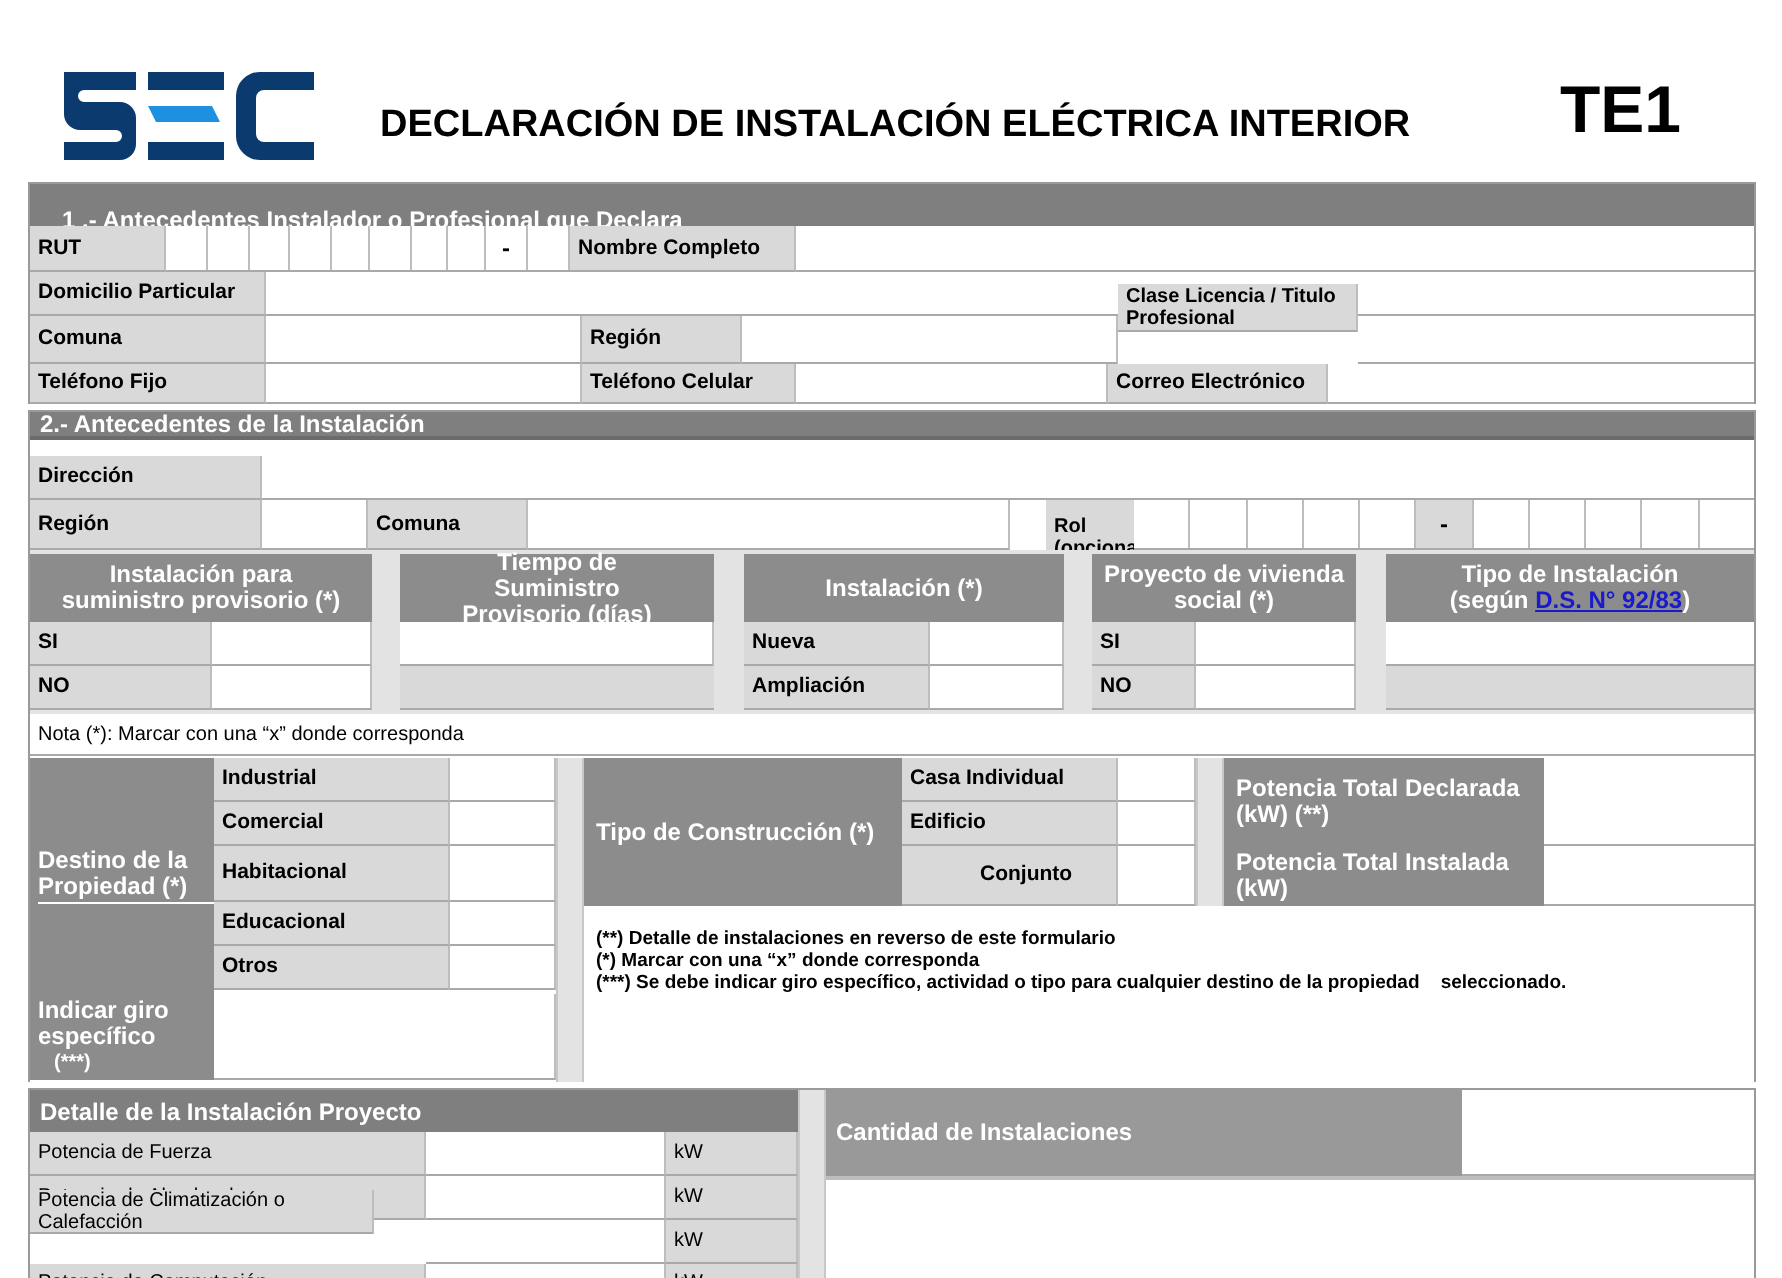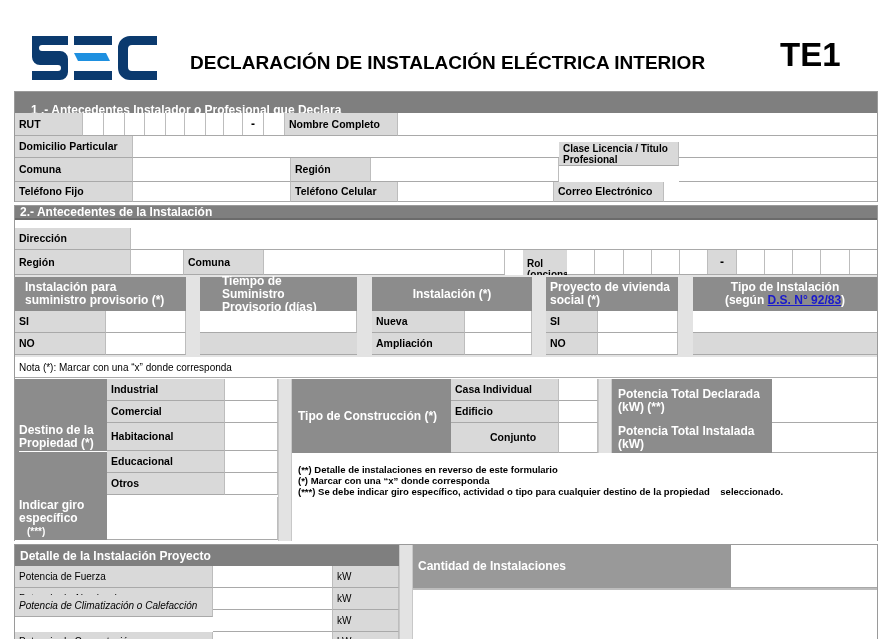--- a/index.html
+++ b/index.html
@@ -4,21 +4,21 @@
 <style>
   * { box-sizing: border-box; margin: 0; padding: 0; }
   html, body { width: 891px; height: 639px; overflow: hidden; background: #ffffff; }
   body { font-family: "Liberation Sans", sans-serif; color: #000; position: relative; }
   .abs { position: absolute; }
   .lbl { background: #d9d9d9; font-weight: bold; font-size: 10.5px; display: flex; align-items: center; padding-left: 4px; border-bottom: 1px solid #a9a9a9; border-right: 1px solid #bdbdbd; line-height: 11px; }
   .lbl.plain { font-weight: normal; }
   .val { background: #ffffff; border-bottom: 1px solid #a9a9a9; border-right: 1px solid #bdbdbd; }
   .sec-head { background: #7f7f7f; color: #fff; font-weight: bold; font-size: 12px; display: flex; align-items: center; padding-left: 5px; border-bottom: 2px solid #6b6b6b; }
   .dark { background: #8c8c8c; color: #fff; font-weight: bold; font-size: 12px; display: flex; align-items: center; line-height: 13px; }
-  .dark.center { justify-content: center; }
+  .dark.center { justify-content: center; text-align: center; }
   .gap { background: #e3e3e3; border-left: 1px solid #c8c8c8; border-right: 1px solid #c8c8c8; }
   .grey { background: #d9d9d9; border-bottom: 1px solid #a9a9a9; }
   .frame { border: 1px solid #9a9a9a; }
   a.link { color: #1a1acc; text-decoration: underline; }
 </style>
 </head>
 <body>
 
 <div class="abs" style="left:30px;top:34px;width:128px;height:48px;">
   <svg width="128" height="48" viewBox="0 0 128 48">
@@ -179,21 +179,21 @@
   <div class="abs sec-head" style="left:0;top:0;width:384px;height:21px;border-bottom:none;">Detalle de la Instalación Proyecto</div>
 
   <div class="abs lbl plain" style="left:0;top:21px;width:198px;height:22px;font-size:10px;">Potencia de Fuerza</div>
   <div class="abs val" style="left:198px;top:21px;width:120px;height:22px;"></div>
   <div class="abs lbl plain" style="left:318px;top:21px;width:66px;height:22px;font-size:10px;">kW</div>
 
   <div class="abs lbl plain" style="left:0;top:43px;width:198px;height:22px;font-size:10px;">Potencia de Alumbrado</div>
   <div class="abs val" style="left:198px;top:43px;width:120px;height:22px;"></div>
   <div class="abs lbl plain" style="left:318px;top:43px;width:66px;height:22px;font-size:10px;">kW</div>
 
-  <div class="abs lbl plain" style="left:0;top:50px;width:198px;height:22px;font-size:10px;font-style:italic;">Potencia de Climatización o Calefacción</div>
+  <div class="abs lbl plain" style="left:0;top:50px;width:172px;height:22px;font-size:10px;">Potencia de Climatización o Calefacción</div>
   <div class="abs val" style="left:198px;top:65px;width:120px;height:22px;"></div>
   <div class="abs lbl plain" style="left:318px;top:65px;width:66px;height:22px;font-size:10px;">kW</div>
 
   <div class="abs lbl plain" style="left:0;top:87px;width:198px;height:22px;font-size:10px;align-items:flex-start;padding-top:4px;">Potencia de Computación</div>
   <div class="abs val" style="left:198px;top:87px;width:120px;height:22px;"></div>
   <div class="abs lbl plain" style="left:318px;top:87px;width:66px;height:22px;font-size:10px;align-items:flex-start;padding-top:4px;">kW</div>
 
   <div class="abs gap" style="left:384px;top:0;width:14px;height:95px;"></div>
 
   <div class="abs dark" style="left:398px;top:0;width:318px;height:43px;padding-left:5px;background:#999999;">Cantidad de Instalaciones</div>

